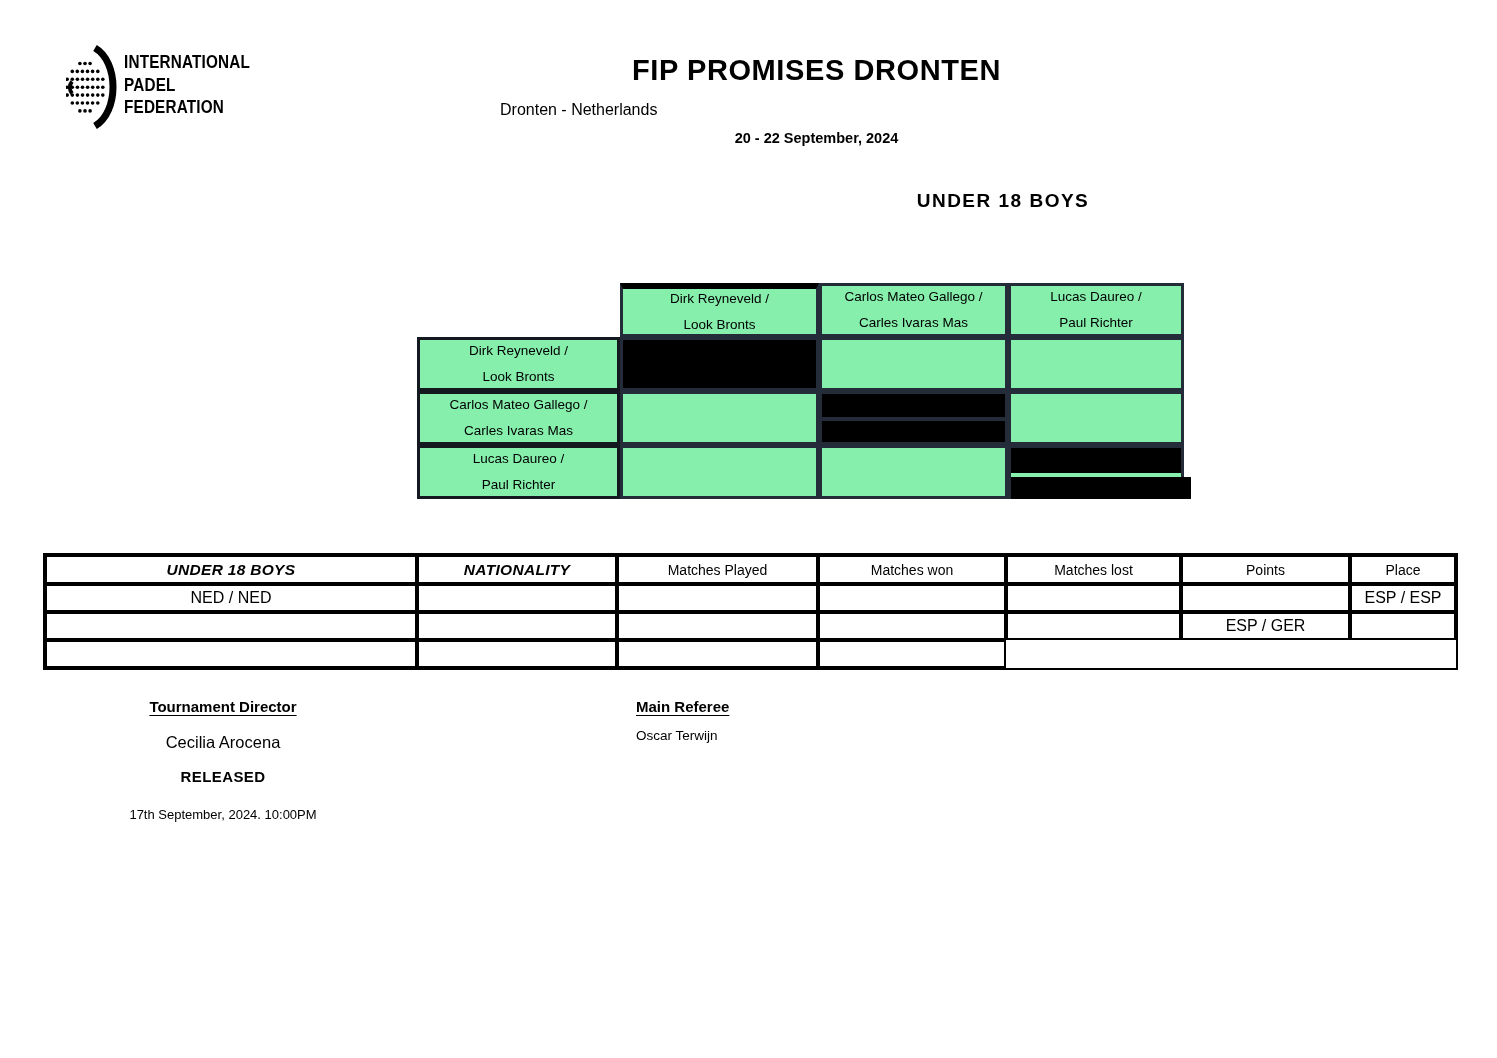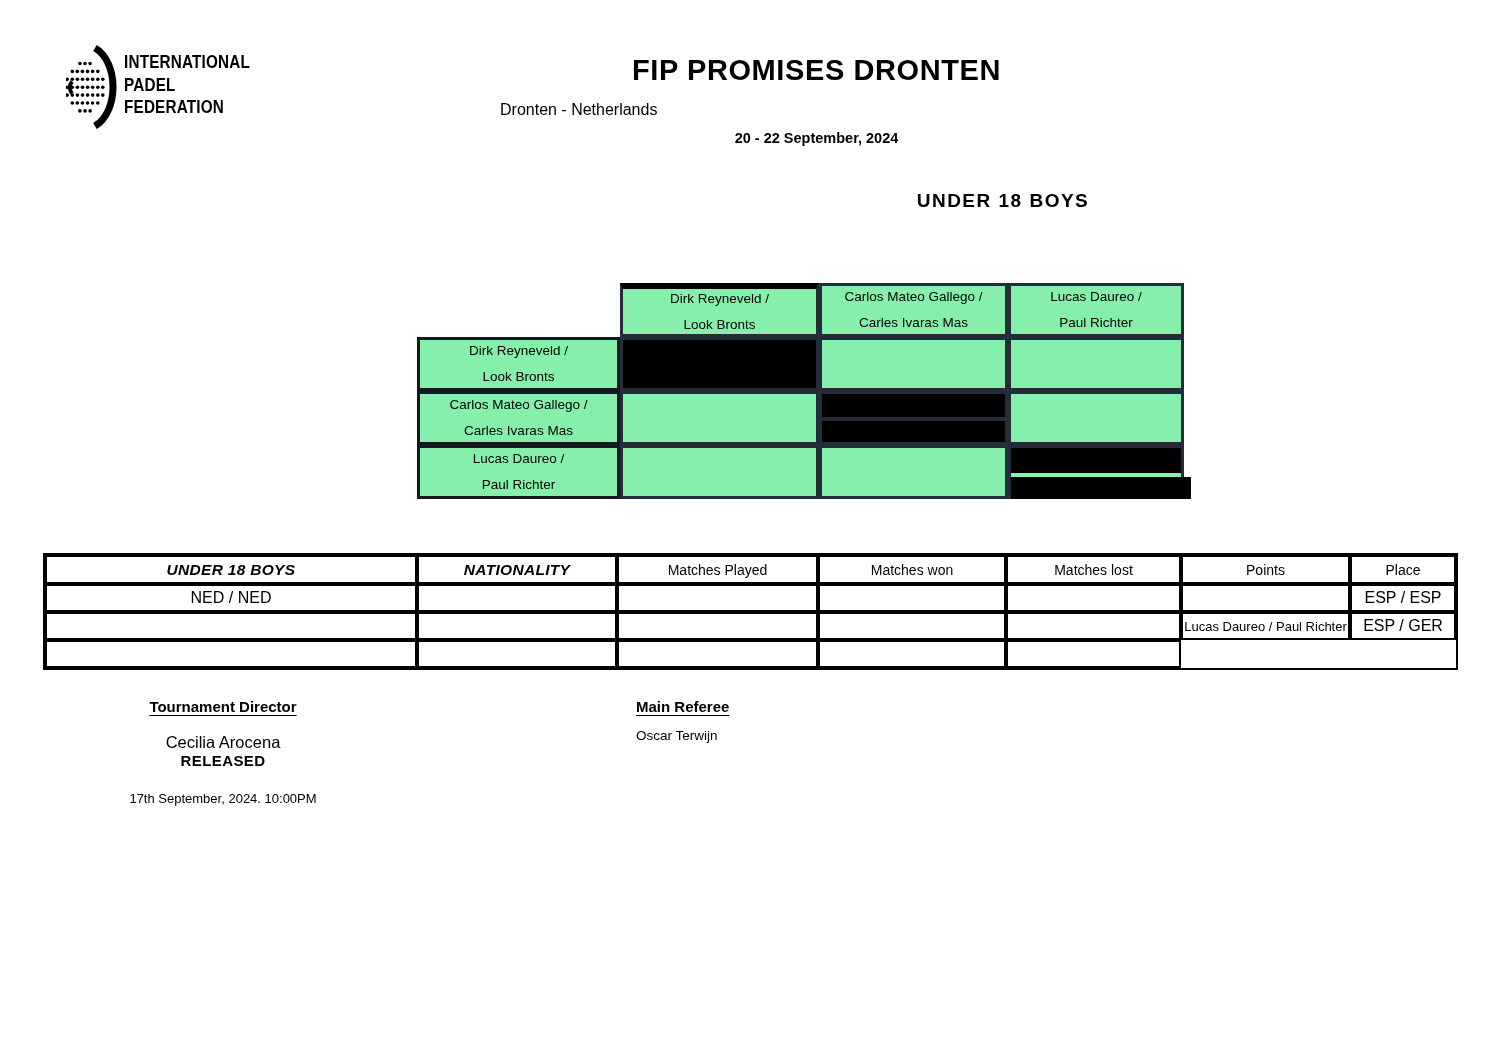--- a/index.html
+++ b/index.html
@@ -42,21 +42,21 @@
   .st-cell{background:#fff;border:2px solid #000;display:flex;align-items:center;justify-content:center;
     font-size:13px;white-space:nowrap;overflow:visible;}
   .st-hmain{font-size:15.5px;font-weight:bold;font-style:italic;letter-spacing:.3px;}
   .st-h{font-size:14px;}
   .st-nat{font-size:16px;}
   
   .director-block{position:absolute;left:83px;top:698px;width:280px;text-align:center;}
   .referee-block{position:absolute;left:636px;top:698px;width:200px;text-align:left;}
   .sig-label{font-size:15px;font-weight:bold;text-decoration:underline;text-underline-offset:3px;}
   .director-name{font-size:16.5px;margin-top:18px;}
-  .status-line{font-size:15px;font-weight:bold;margin-top:0;letter-spacing:.4px;}
+  .status-line{font-size:15px;font-weight:bold;margin-top:16px;letter-spacing:.4px;}
   .timestamp{font-size:13px;margin-top:22px;}
   .referee-name{font-size:13.5px;margin-top:13px;}
 </style>
 </head>
 <body>
 
 <div class="logo-icon">
   <svg width="58" height="84" viewBox="0 0 58 84" xmlns="http://www.w3.org/2000/svg">
     <path d="M29 3 C53 17 53 67 29 81" stroke="#000" stroke-width="7" fill="none"></path>
     <path d="M6 36.5 C3.2 40 3.2 45 6 48.5" stroke="#000" stroke-width="4" fill="none"></path>
@@ -174,21 +174,20 @@
   <div class="st-cell"></div>
   <div class="st-cell"></div>
 
   <div class="st-cell st-nat">ESP / ESP</div>
   <div class="st-cell"></div>
   <div class="st-cell"></div>
   <div class="st-cell"></div>
   <div class="st-cell"></div>
   <div class="st-cell"></div>
 
-  <div class="st-cell">Lucas Daureo / Paul Richter</div>
   <div class="st-cell st-nat">ESP / GER</div>
   <div class="st-cell"></div>
   <div class="st-cell"></div>
   <div class="st-cell"></div>
   <div class="st-cell"></div>
   <div class="st-cell"></div>
 </div>
 
 <div class="director-block">
   <div class="sig-label">Tournament Director</div>

